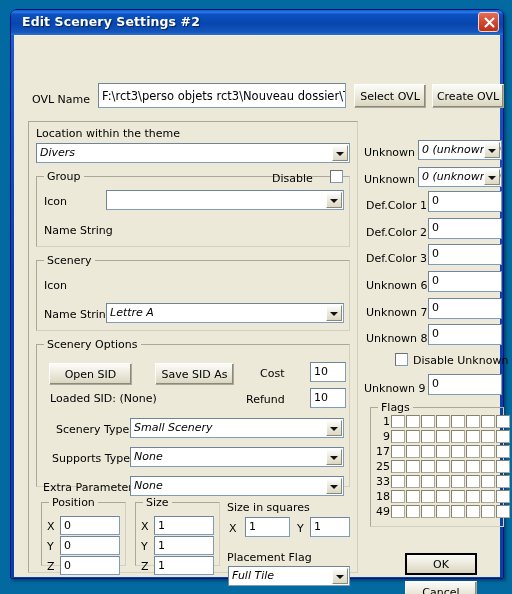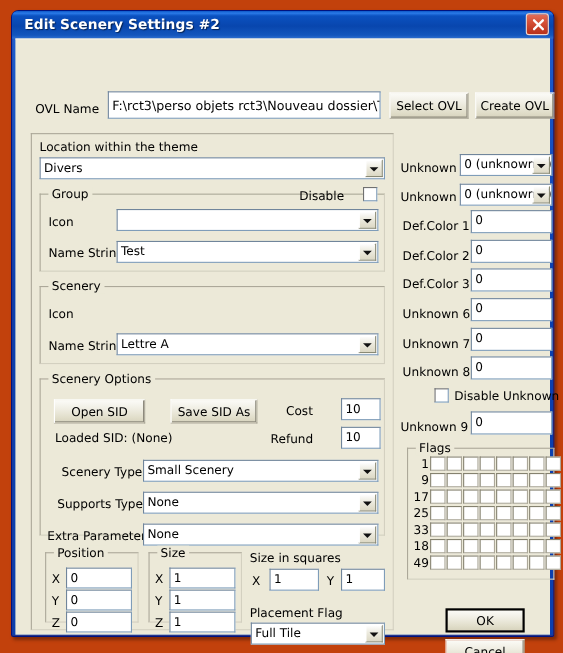--- a/index.html
+++ b/index.html
@@ -7,21 +7,21 @@
     padding: 0;
     width: 512px;
     height: 594px;
     overflow: hidden;
     background: #8d8d9e;
     font-family: "DejaVu Sans", sans-serif;
   }
   .desktop {
     position: absolute;
     inset: 0;
-    background: #c2410c;
+    background: #0369a1;
   }
   
   .window {
     position: absolute;
     left: 10px;
     top: 9px;
     width: 494px;
     height: 570px;
     background: #0a246a;
     border: 1px solid #00137f;
@@ -103,20 +103,21 @@
     border: 1px solid #7f9db9;
     border-top-color: #70859b;
     border-left-color: #70859b;
     font-size: 11px;
     color: #000;
     padding: 1px 12px 0 3px;
     overflow: hidden;
     white-space: nowrap;
     line-height: 16px;
     font-family: "DejaVu Sans", sans-serif;
+    font-style: italic;
   }
   .combo .arrowbox {
     position: absolute;
     right: 1px;
     top: 1px;
     bottom: 1px;
     width: 16px;
     background: linear-gradient(to bottom,#fdfdfd 0%,#eceade 45%,#dcd8c4 100%);
     border: 1px solid #fff;
     border-right-color: #8a8a74;
@@ -237,24 +238,20 @@
       </div>
       <div class="lbl" style="left:258px; top:136px;">Disable</div>
       <div class="chk" style="left:316px; top:134px;"></div>
 
       <div class="lbl" style="left:30px; top:159px;">Icon</div>
       <div class="combo" style="left:92px; top:154px; width:238px; height:20px;">
         <span class="arrowbox"></span>
       </div>
 
       <div class="lbl" style="left:30px; top:188px;">Name String</div>
-      <div class="combo" style="left:92px; top:183px; width:238px; height:20px;">
-        <span>Test</span>
-        <span class="arrowbox"></span>
-      </div>
 
       <div class="grp" style="left:22px; top:224px; width:314px; height:71px;">
         <span class="caption">Scenery</span>
       </div>
 
       <div class="lbl" style="left:30px; top:243px;">Icon</div>
 
       <div class="lbl" style="left:30px; top:272px;">Name String</div>
       <div class="combo" style="left:92px; top:267px; width:238px; height:20px;">
         <span>Lettre A</span>

